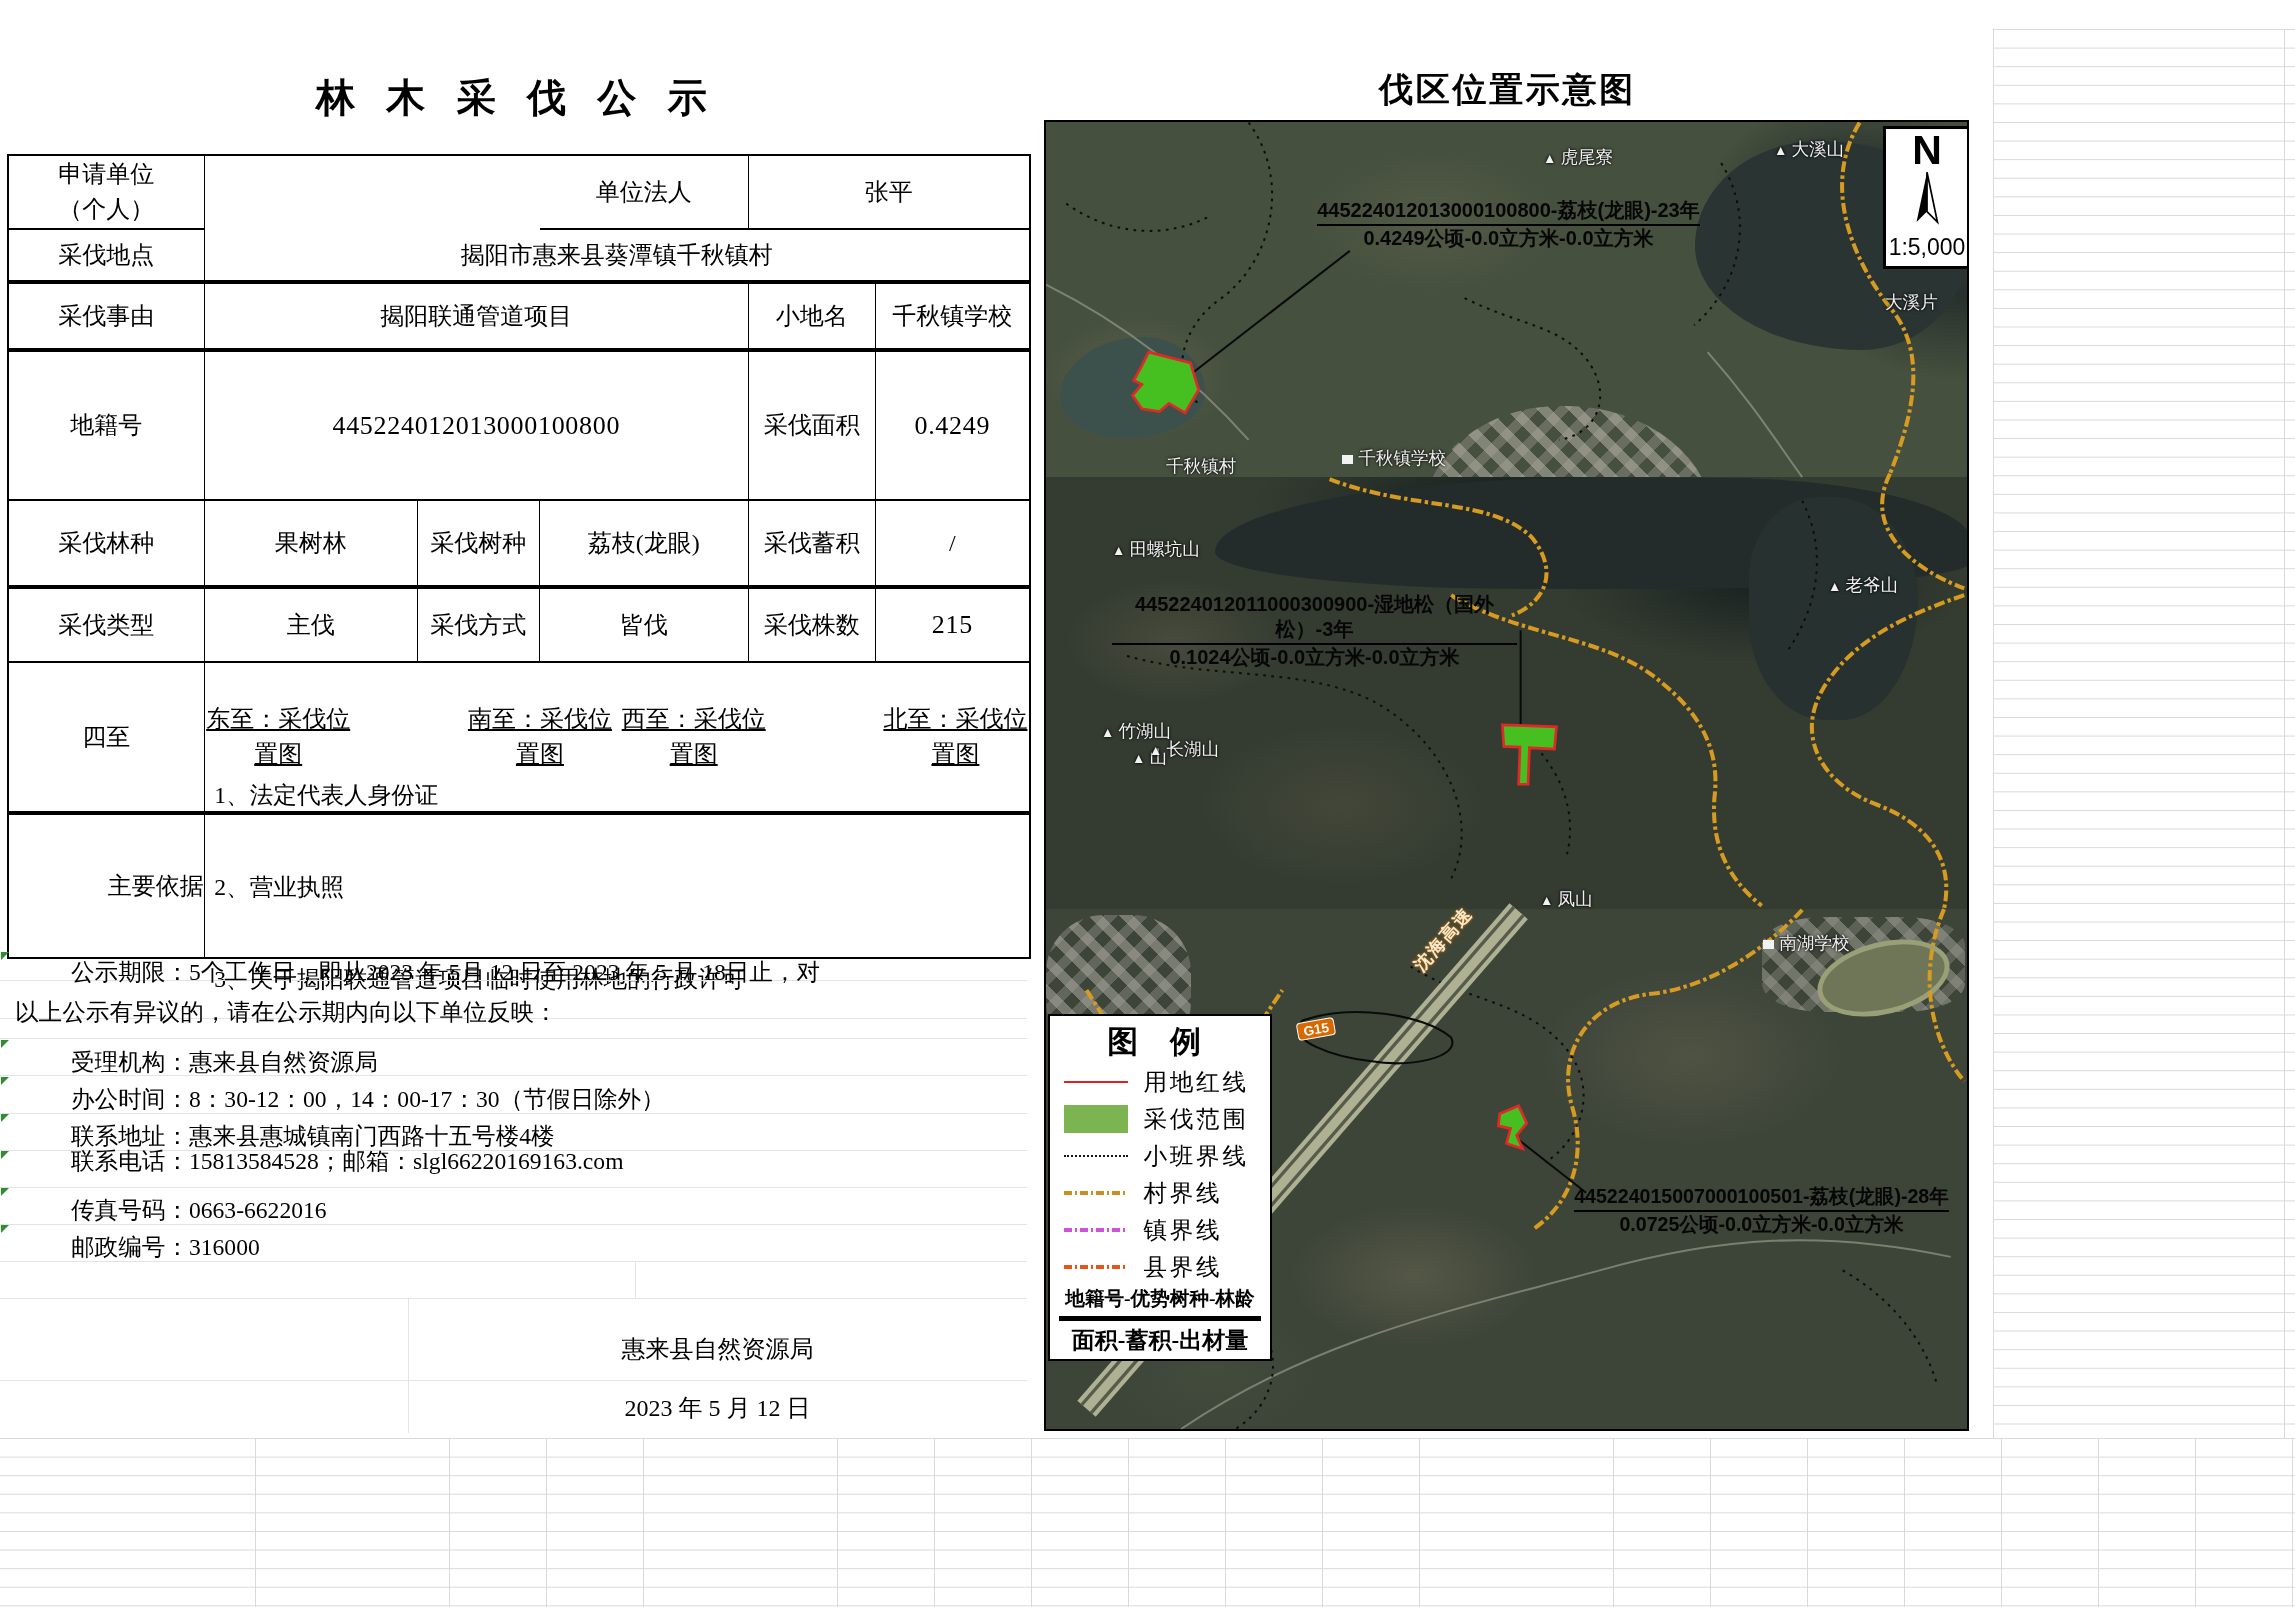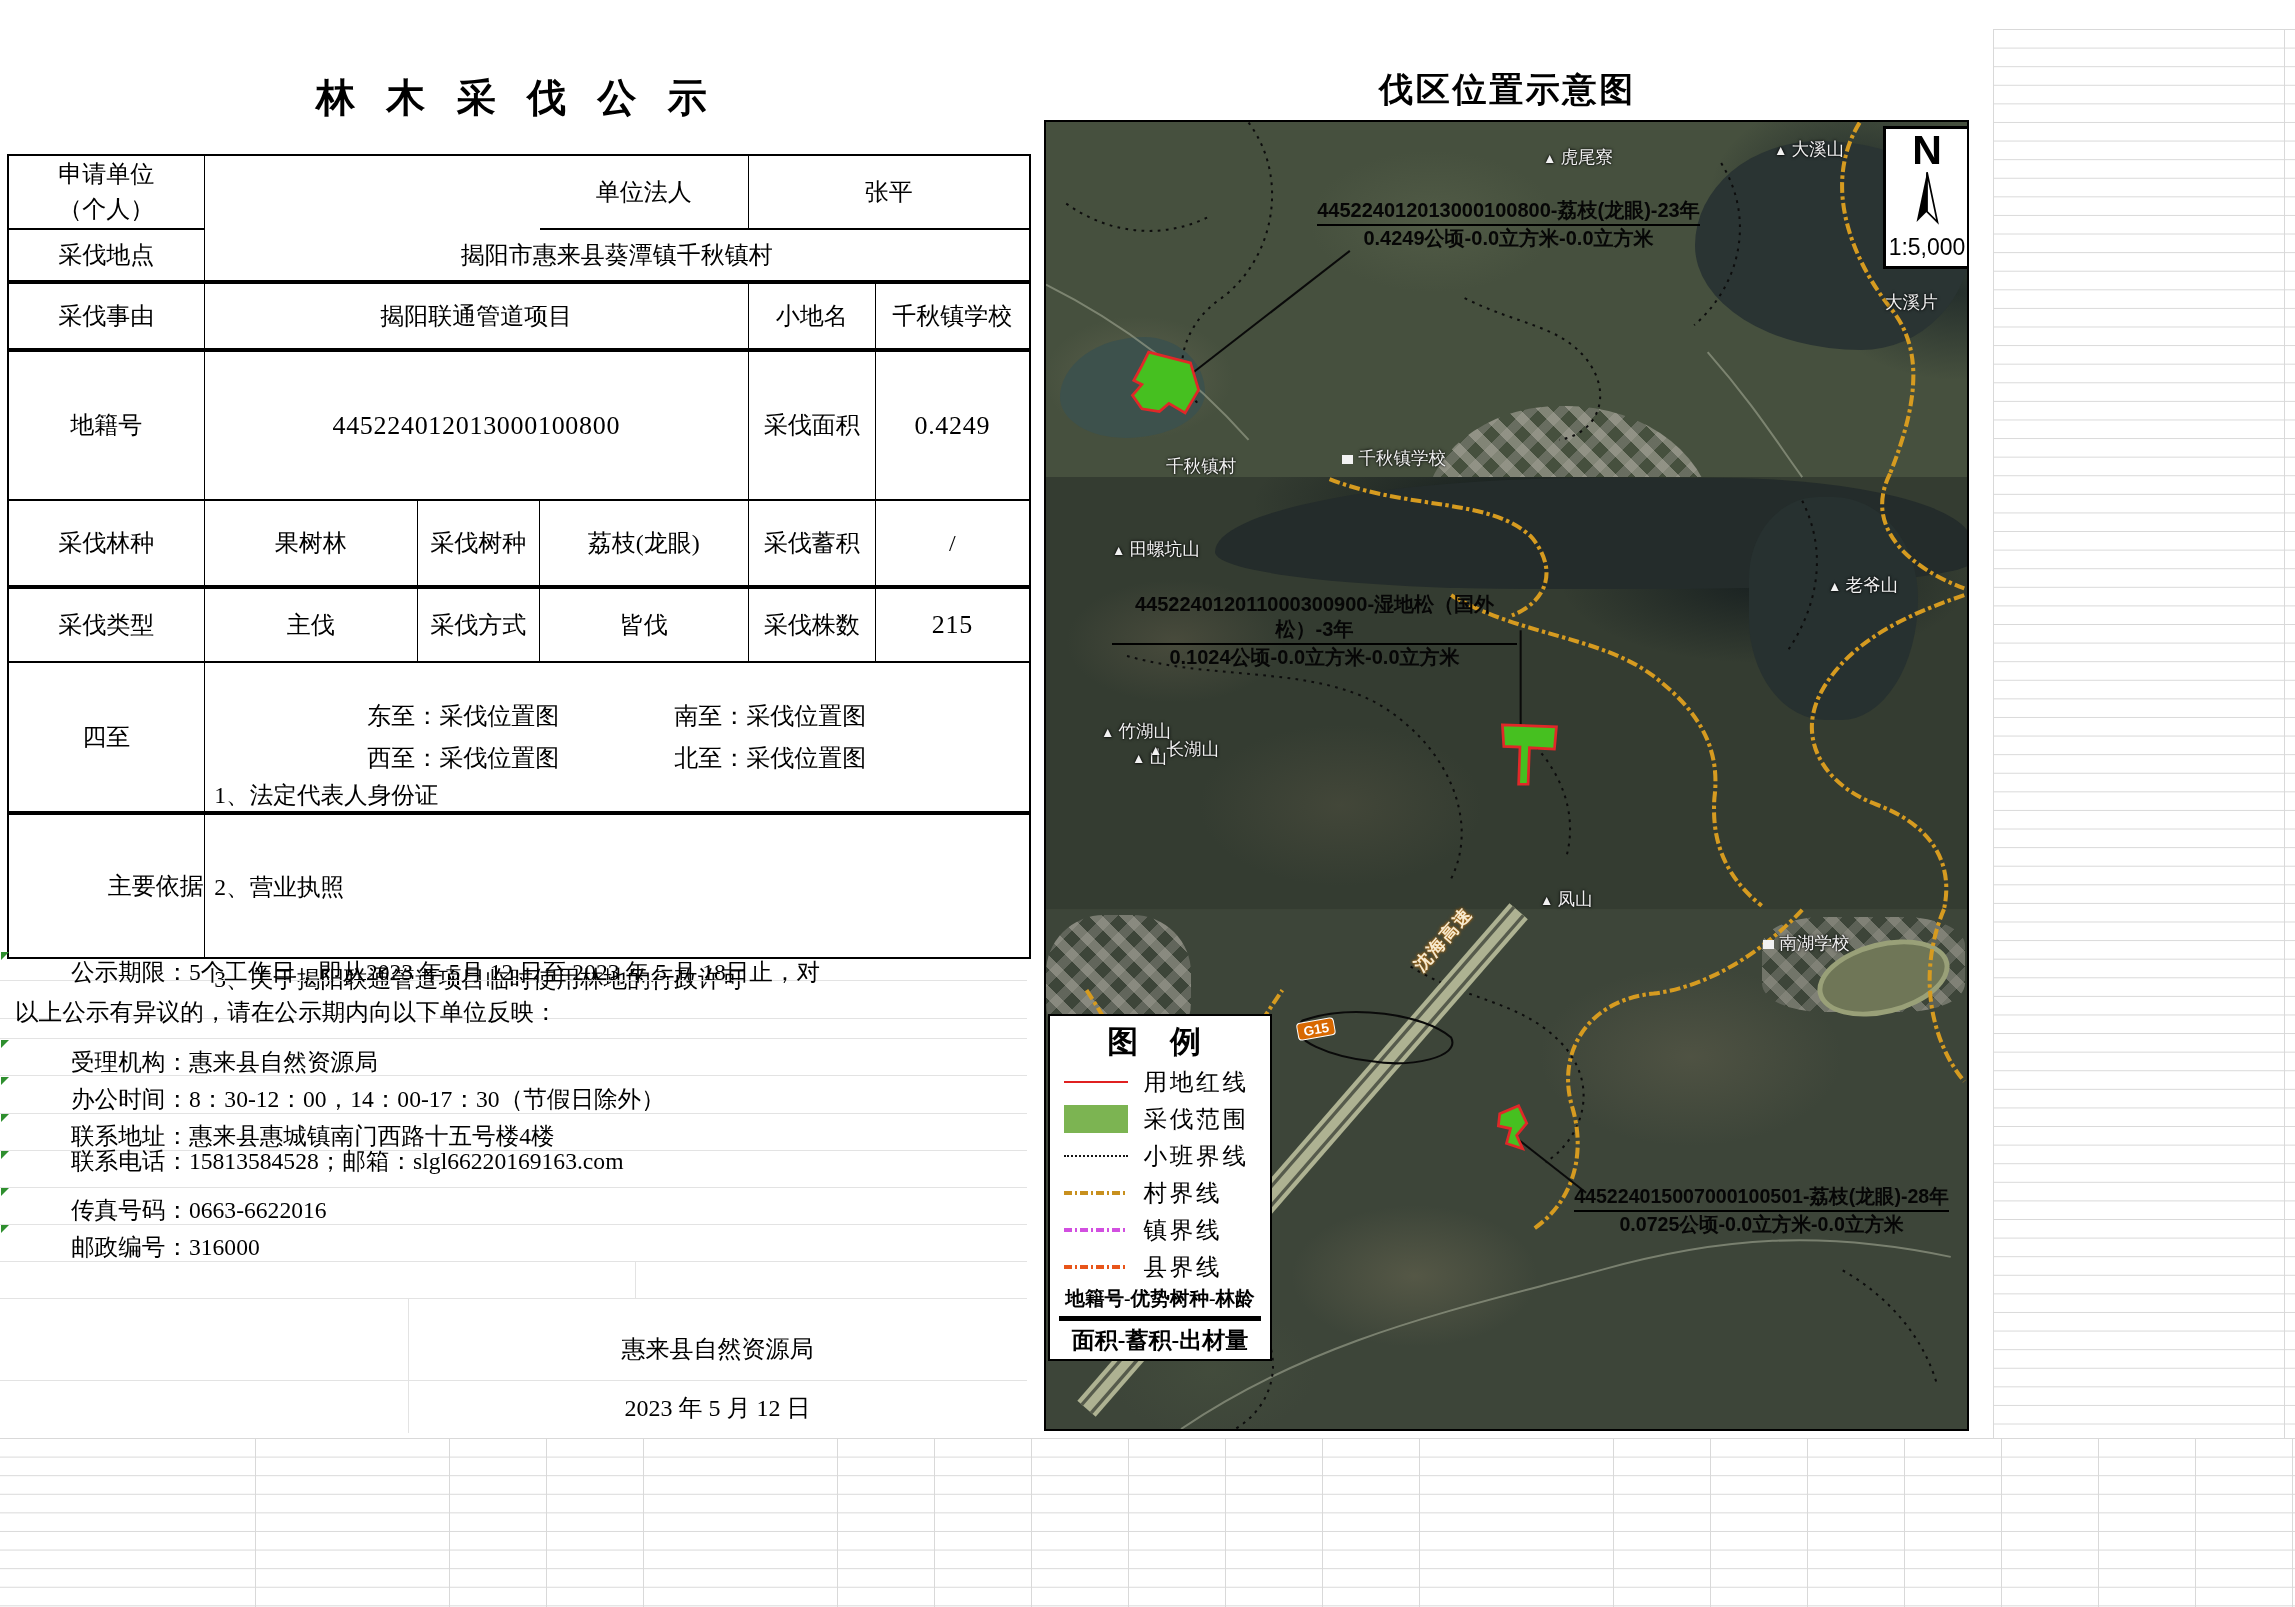--- a/index.html
+++ b/index.html
@@ -22,21 +22,21 @@
              display:grid;border:2.7px solid #000;box-sizing:content-box;
              grid-template-columns:196px 213px 122px 209px 127px 153px;
              grid-template-rows:74px 54px 68px 149px 88px 74px 152px 143px;}
   .cell{display:flex;align-items:center;justify-content:center;text-align:center;
         border-right:1.4px solid #000;border-bottom:2px solid #000;
         font-size:24px;white-space:pre-line;line-height:1.45;}
   .cell.bb6{border-bottom-width:4px;}
   .cell.bb0{border-bottom:none;justify-content:flex-end;}
   .cell.last{border-right:none;}
   .cell.num{font-size:26px;letter-spacing:0.7px;}
-  .bounds-box{display:flex;flex-direction:column;gap:7px;width:100%;}
+  .bounds-box{display:flex;flex-direction:row;gap:7px;width:100%;text-decoration:underline;}
   .bounds-row{display:flex;justify-content:center;gap:115px;font-size:24px;}
   .basis-box{width:100%;padding:6.8px 6.8px 6.8px 9.5px;box-sizing:border-box;
              font-size:23.6px;line-height:1.95;text-align:left;}
 
   
   .sheetline{position:absolute;left:0;width:1027px;height:1.4px;background:#e3e3e3;}
   .vline{position:absolute;width:1.4px;background:#e3e3e3;}
   .ntext{position:absolute;font-size:23.6px;white-space:nowrap;}
   .tri{position:absolute;left:1.4px;width:0;height:0;
        border-top:8.8px solid #2f8f2f;border-right:8.8px solid transparent;}

